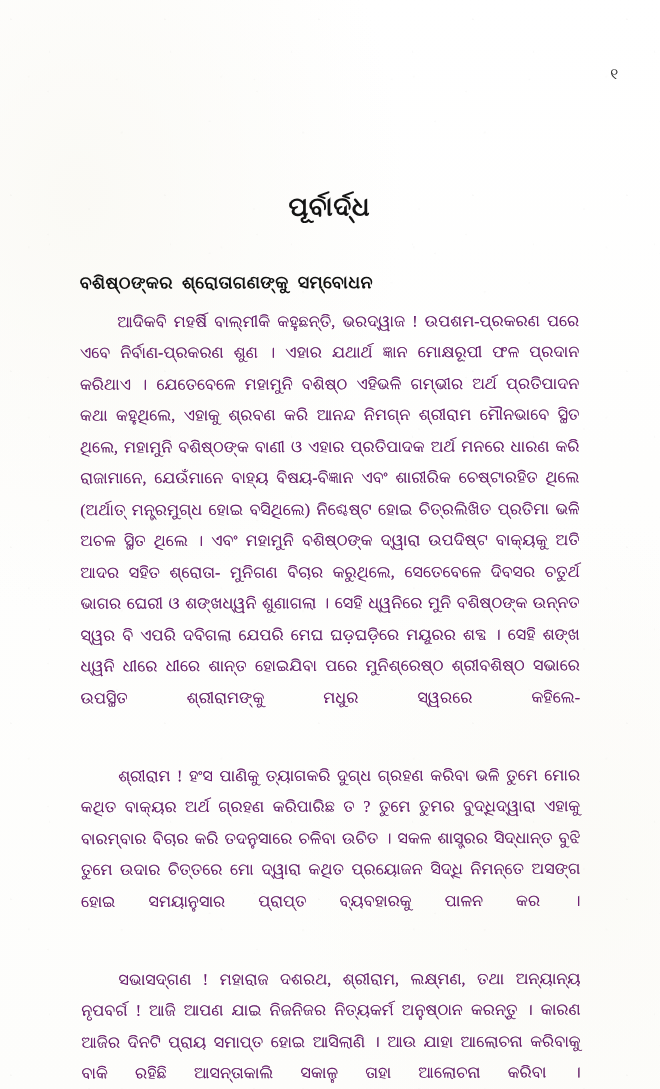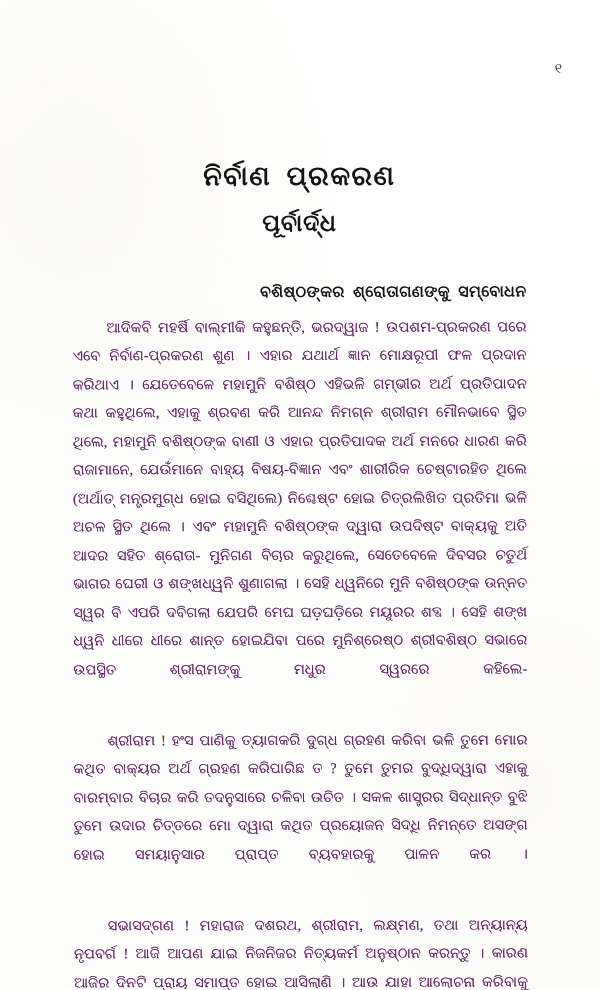--- a/index.html
+++ b/index.html
@@ -79,21 +79,21 @@
   .doc-subtitle {
     text-align: center;
     font-size: 24px;
     font-weight: 700;
     color: #141414;
     letter-spacing: 0.4px;
     line-height: 1.3;
     margin: 14px 0 0 0;
   }
   .section-heading {
-    text-align: right;
+    text-align: left;
     font-size: 16px;
     font-weight: 700;
     color: #121212;
     letter-spacing: 0.3px;
     line-height: 1.3;
     margin: 43px 0 10px 0;
     word-spacing: 4px;
   }
 
   .body-block {
@@ -128,21 +128,20 @@
 </style>
 </head>
 <body>
 
 <div class="page"></div>
 
 <div class="folio">୧</div>
 
 <div class="content skew">
 
-  <h1 class="doc-title">ନିର୍ବାଣ ପ୍ରକରଣ</h1>
 
   <div class="doc-subtitle">ପୂର୍ବାର୍ଦ୍ଧ</div>
 
   <h2 class="section-heading">ବଶିଷ୍ଠଙ୍କର ଶ୍ରୋତାଗଣଙ୍କୁ ସମ୍ବୋଧନ</h2>
 
   <div class="body-block">
     <p class="para">ଆଦିକବି ମହର୍ଷି ବାଲ୍ମୀକି କହୁଛନ୍ତି, ଭରଦ୍ୱାଜ ! ଉପଶମ-ପ୍ରକରଣ ପରେ ଏବେ ନିର୍ବାଣ-ପ୍ରକରଣ ଶୁଣ । ଏହାର ଯଥାର୍ଥ ଜ୍ଞାନ ମୋକ୍ଷରୂପୀ ଫଳ ପ୍ରଦାନ କରିଥାଏ । ଯେତେବେଳେ ମହାମୁନି ବଶିଷ୍ଠ ଏହିଭଳି ଗମ୍ଭୀର ଅର୍ଥ ପ୍ରତିପାଦନ କଥା କହୁଥିଲେ, ଏହାକୁ ଶ୍ରବଣ କରି ଆନନ୍ଦ ନିମଗ୍ନ ଶ୍ରୀରାମ ମୌନଭାବେ ସ୍ଥିତ ଥିଲେ, ମହାମୁନି ବଶିଷ୍ଠଙ୍କ ବାଣୀ ଓ ଏହାର ପ୍ରତିପାଦକ ଅର୍ଥ ମନରେ ଧାରଣ କରି ରାଜାମାନେ, ଯେଉଁମାନେ ବାହ୍ୟ ବିଷୟ-ବିଜ୍ଞାନ ଏବଂ ଶାରୀରିକ ଚେଷ୍ଟାରହିତ ଥିଲେ (ଅର୍ଥାତ୍ ମନ୍ତ୍ରମୁଗ୍ଧ ହୋଇ ବସିଥିଲେ) ନିଶ୍ଚେଷ୍ଟ ହୋଇ ଚିତ୍ରଲିଖିତ ପ୍ରତିମା ଭଳି ଅଚଳ ସ୍ଥିତ ଥିଲେ । ଏବଂ ମହାମୁନି ବଶିଷ୍ଠଙ୍କ ଦ୍ୱାରା ଉପଦିଷ୍ଟ ବାକ୍ୟକୁ ଅତି ଆଦର ସହିତ ଶ୍ରୋତା- ମୁନିଗଣ ବିଚାର କରୁଥିଲେ, ସେତେବେଳେ ଦିବସର ଚତୁର୍ଥ ଭାଗର ଘେରୀ ଓ ଶଙ୍ଖଧ୍ୱନି ଶୁଣାଗଲା । ସେହି ଧ୍ୱନିରେ ମୁନି ବଶିଷ୍ଠଙ୍କ ଉନ୍ନତ ସ୍ୱର ବି ଏପରି ଦବିଗଲା ଯେପରି ମେଘ ଘଡ଼ଘଡ଼ିରେ ମୟୂରର ଶବ୍ଦ । ସେହି ଶଙ୍ଖ ଧ୍ୱନି ଧୀରେ ଧୀରେ ଶାନ୍ତ ହୋଇଯିବା ପରେ ମୁନିଶ୍ରେଷ୍ଠ ଶ୍ରୀବଶିଷ୍ଠ ସଭାରେ ଉପସ୍ଥିତ ଶ୍ରୀରାମଙ୍କୁ ମଧୁର ସ୍ୱରରେ କହିଲେ-</p>
     <p class="para">ଶ୍ରୀରାମ ! ହଂସ ପାଣିକୁ ତ୍ୟାଗକରି ଦୁଗ୍ଧ ଗ୍ରହଣ କରିବା ଭଳି ତୁମେ ମୋର କଥିତ ବାକ୍ୟର ଅର୍ଥ ଗ୍ରହଣ କରିପାରିଛ ତ ? ତୁମେ ତୁମର ବୁଦ୍ଧିଦ୍ୱାରା ଏହାକୁ ବାରମ୍ବାର ବିଚାର କରି ତଦନୁସାରେ ଚଳିବା ଉଚିତ । ସକଳ ଶାସ୍ତ୍ରର ସିଦ୍ଧାନ୍ତ ବୁଝି ତୁମେ ଉଦାର ଚିତ୍ତରେ ମୋ ଦ୍ୱାରା କଥିତ ପ୍ରୟୋଜନ ସିଦ୍ଧି ନିମନ୍ତେ ଅସଙ୍ଗ ହୋଇ ସମୟାନୁସାର ପ୍ରାପ୍ତ ବ୍ୟବହାରକୁ ପାଳନ କର ।</p>
     <p class="para">ସଭାସଦ୍‌ଗଣ ! ମହାରାଜ ଦଶରଥ, ଶ୍ରୀରାମ, ଲକ୍ଷ୍ମଣ, ତଥା ଅନ୍ୟାନ୍ୟ ନୃପବର୍ଗ ! ଆଜି ଆପଣ ଯାଇ ନିଜନିଜର ନିତ୍ୟକର୍ମ ଅନୁଷ୍ଠାନ କରନ୍ତୁ । କାରଣ ଆଜିର ଦିନଟି ପ୍ରାୟ ସମାପ୍ତ ହୋଇ ଆସିଲାଣି । ଆଉ ଯାହା ଆଲୋଚନା କରିବାକୁ ବାକି ରହିଛି ଆସନ୍ତାକାଲି ସକାଳୁ ତାହା ଆଲୋଚନା କରିବା ।</p>
   </div>

